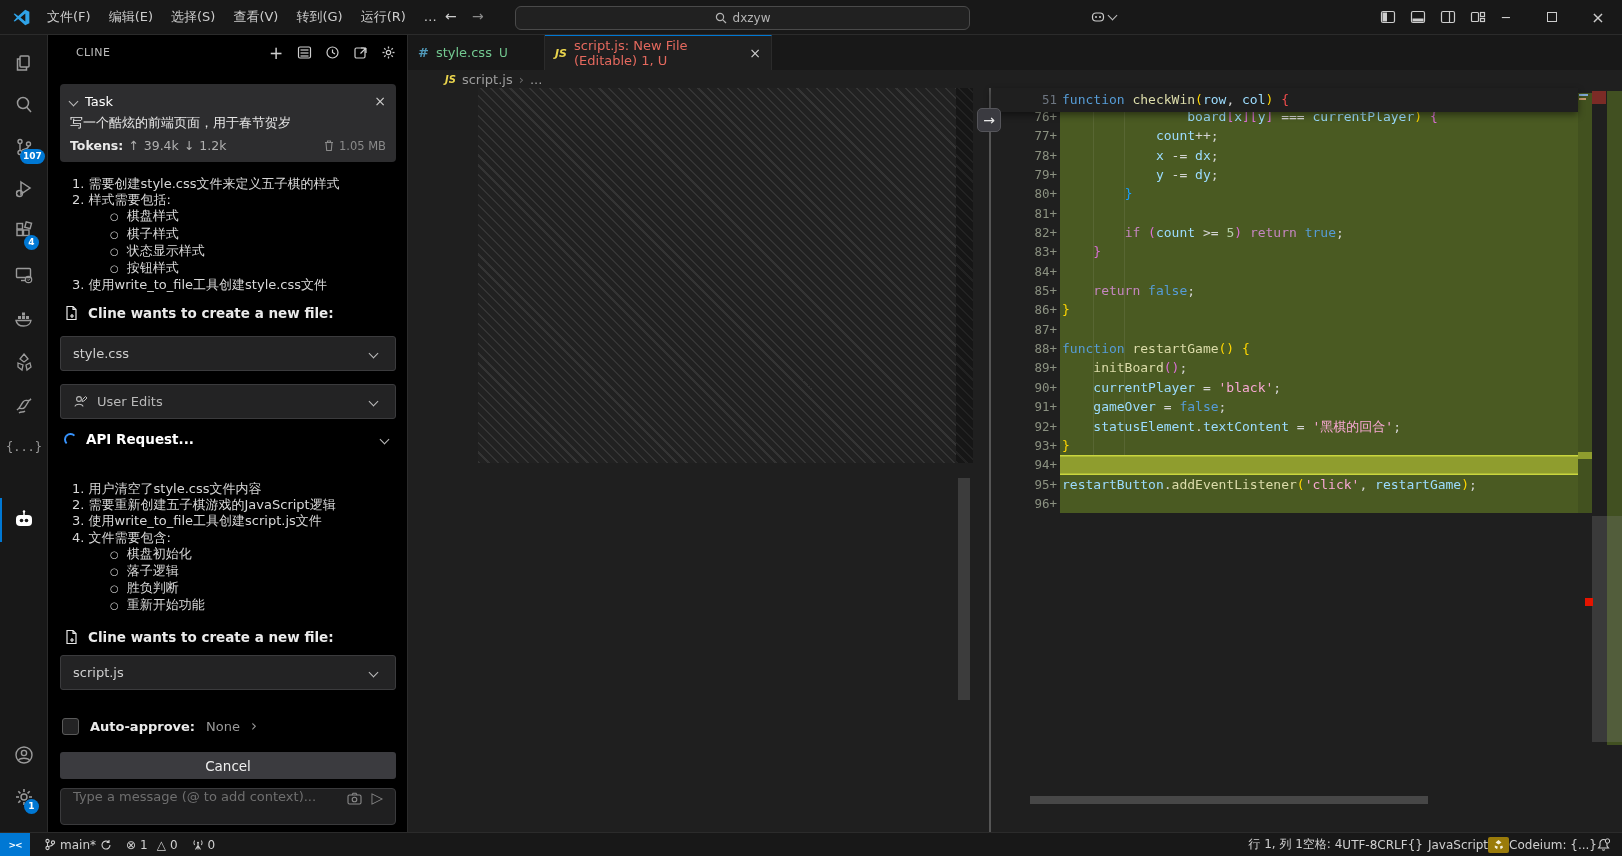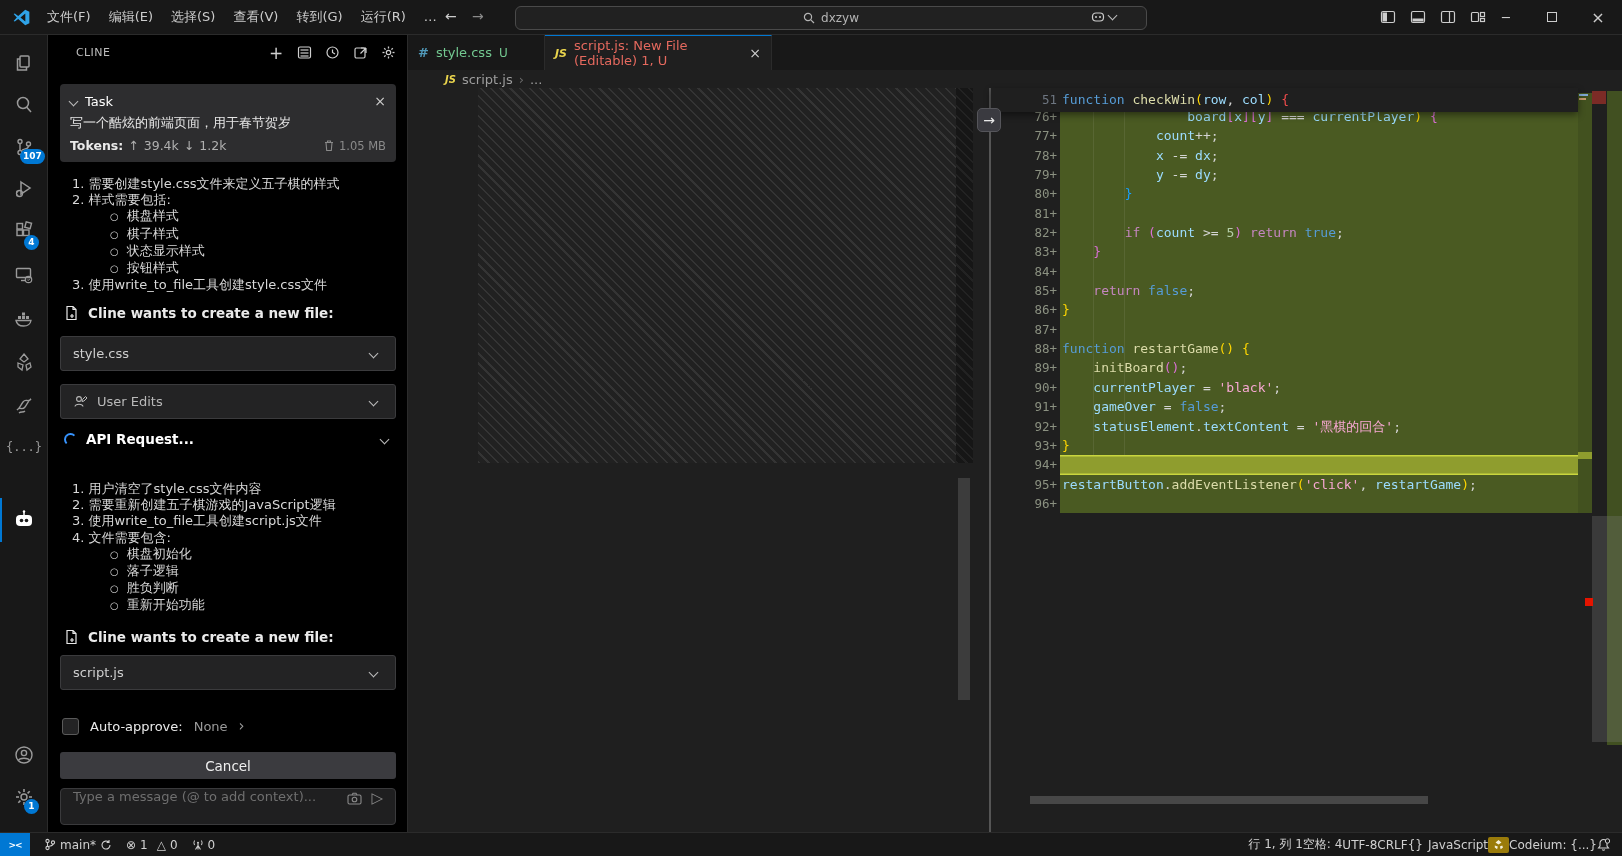--- a/index.html
+++ b/index.html
@@ -4,21 +4,21 @@
 <style>
   *{box-sizing:border-box;margin:0;padding:0}
   html,body{background:#101010}
   #app{position:relative;width:1622px;height:856px;background:#1f1f1f;overflow:hidden;
        font-family:"DejaVu Sans",sans-serif;color:#cccccc;font-size:13px}
   .abs{position:absolute}
   svg{display:block}
   
   #titlebar{position:absolute;left:0;top:0;width:1622px;height:35px;background:#181818;border-bottom:1px solid #2b2b2b}
   .menu-item{display:inline-block;padding:0 9px;line-height:34px;font-size:13px;color:#cccccc;cursor:default}
-  #searchbox{position:absolute;left:515px;top:6px;width:632px;height:24px;background:#212121;border:1px solid #4a4a4a;
+  #searchbox{position:absolute;left:515px;top:6px;width:455px;height:24px;background:#212121;border:1px solid #4a4a4a;
              border-radius:6px;display:flex;align-items:center;justify-content:center;gap:6px;color:#b4b4b4;font-size:12px}
   .winbtn{position:absolute;top:0;width:36px;height:34px;display:flex;align-items:center;justify-content:center;color:#cccccc}
   
   #activitybar{position:absolute;left:0;top:35px;width:48px;height:797px;background:#181818;border-right:1px solid #2b2b2b}
   .act-item{position:absolute;left:0;width:48px;height:40px;display:flex;align-items:center;justify-content:center;color:#9a9a9a}
   .badge{position:absolute;background:#0078d4;color:#fff;border-radius:9px;font-size:9px;line-height:14px;
          min-width:15px;height:15px;text-align:center;padding:0 3px;font-weight:bold}
   
   #sidebar{position:absolute;left:48px;top:35px;width:360px;height:797px;background:#000000;border-right:1px solid #2b2b2b}
   #sidebar-header{position:absolute;left:0;top:0;width:100%;height:35px;display:flex;align-items:center}
@@ -373,21 +373,21 @@
         </svg>
       <span class="sec-label">Cline wants to create a new file:</span>
     </div>
     <div class="drop" style="top:620px">
       <span>script.js</span>
       <span class="chev"></span>
     </div>
 
     <div class="abs" style="left:14px;top:682px;display:flex;align-items:center;gap:11px">
       <span id="checkbox"></span>
-      <span style="font-weight:normal;color:#eaeaea">Auto-approve:</span>
+      <span style="font-weight:bold;color:#eaeaea">Auto-approve:</span>
       <span style="color:#9a9a9a">None</span>
       <span style="color:#9a9a9a;font-size:15px">›</span>
     </div>
 
     <div id="cancel-btn">
         <span>Cancel</span>
       </div>
 
     <div id="msg-input">
       <span>Type a message (@ to add context)...</span>

